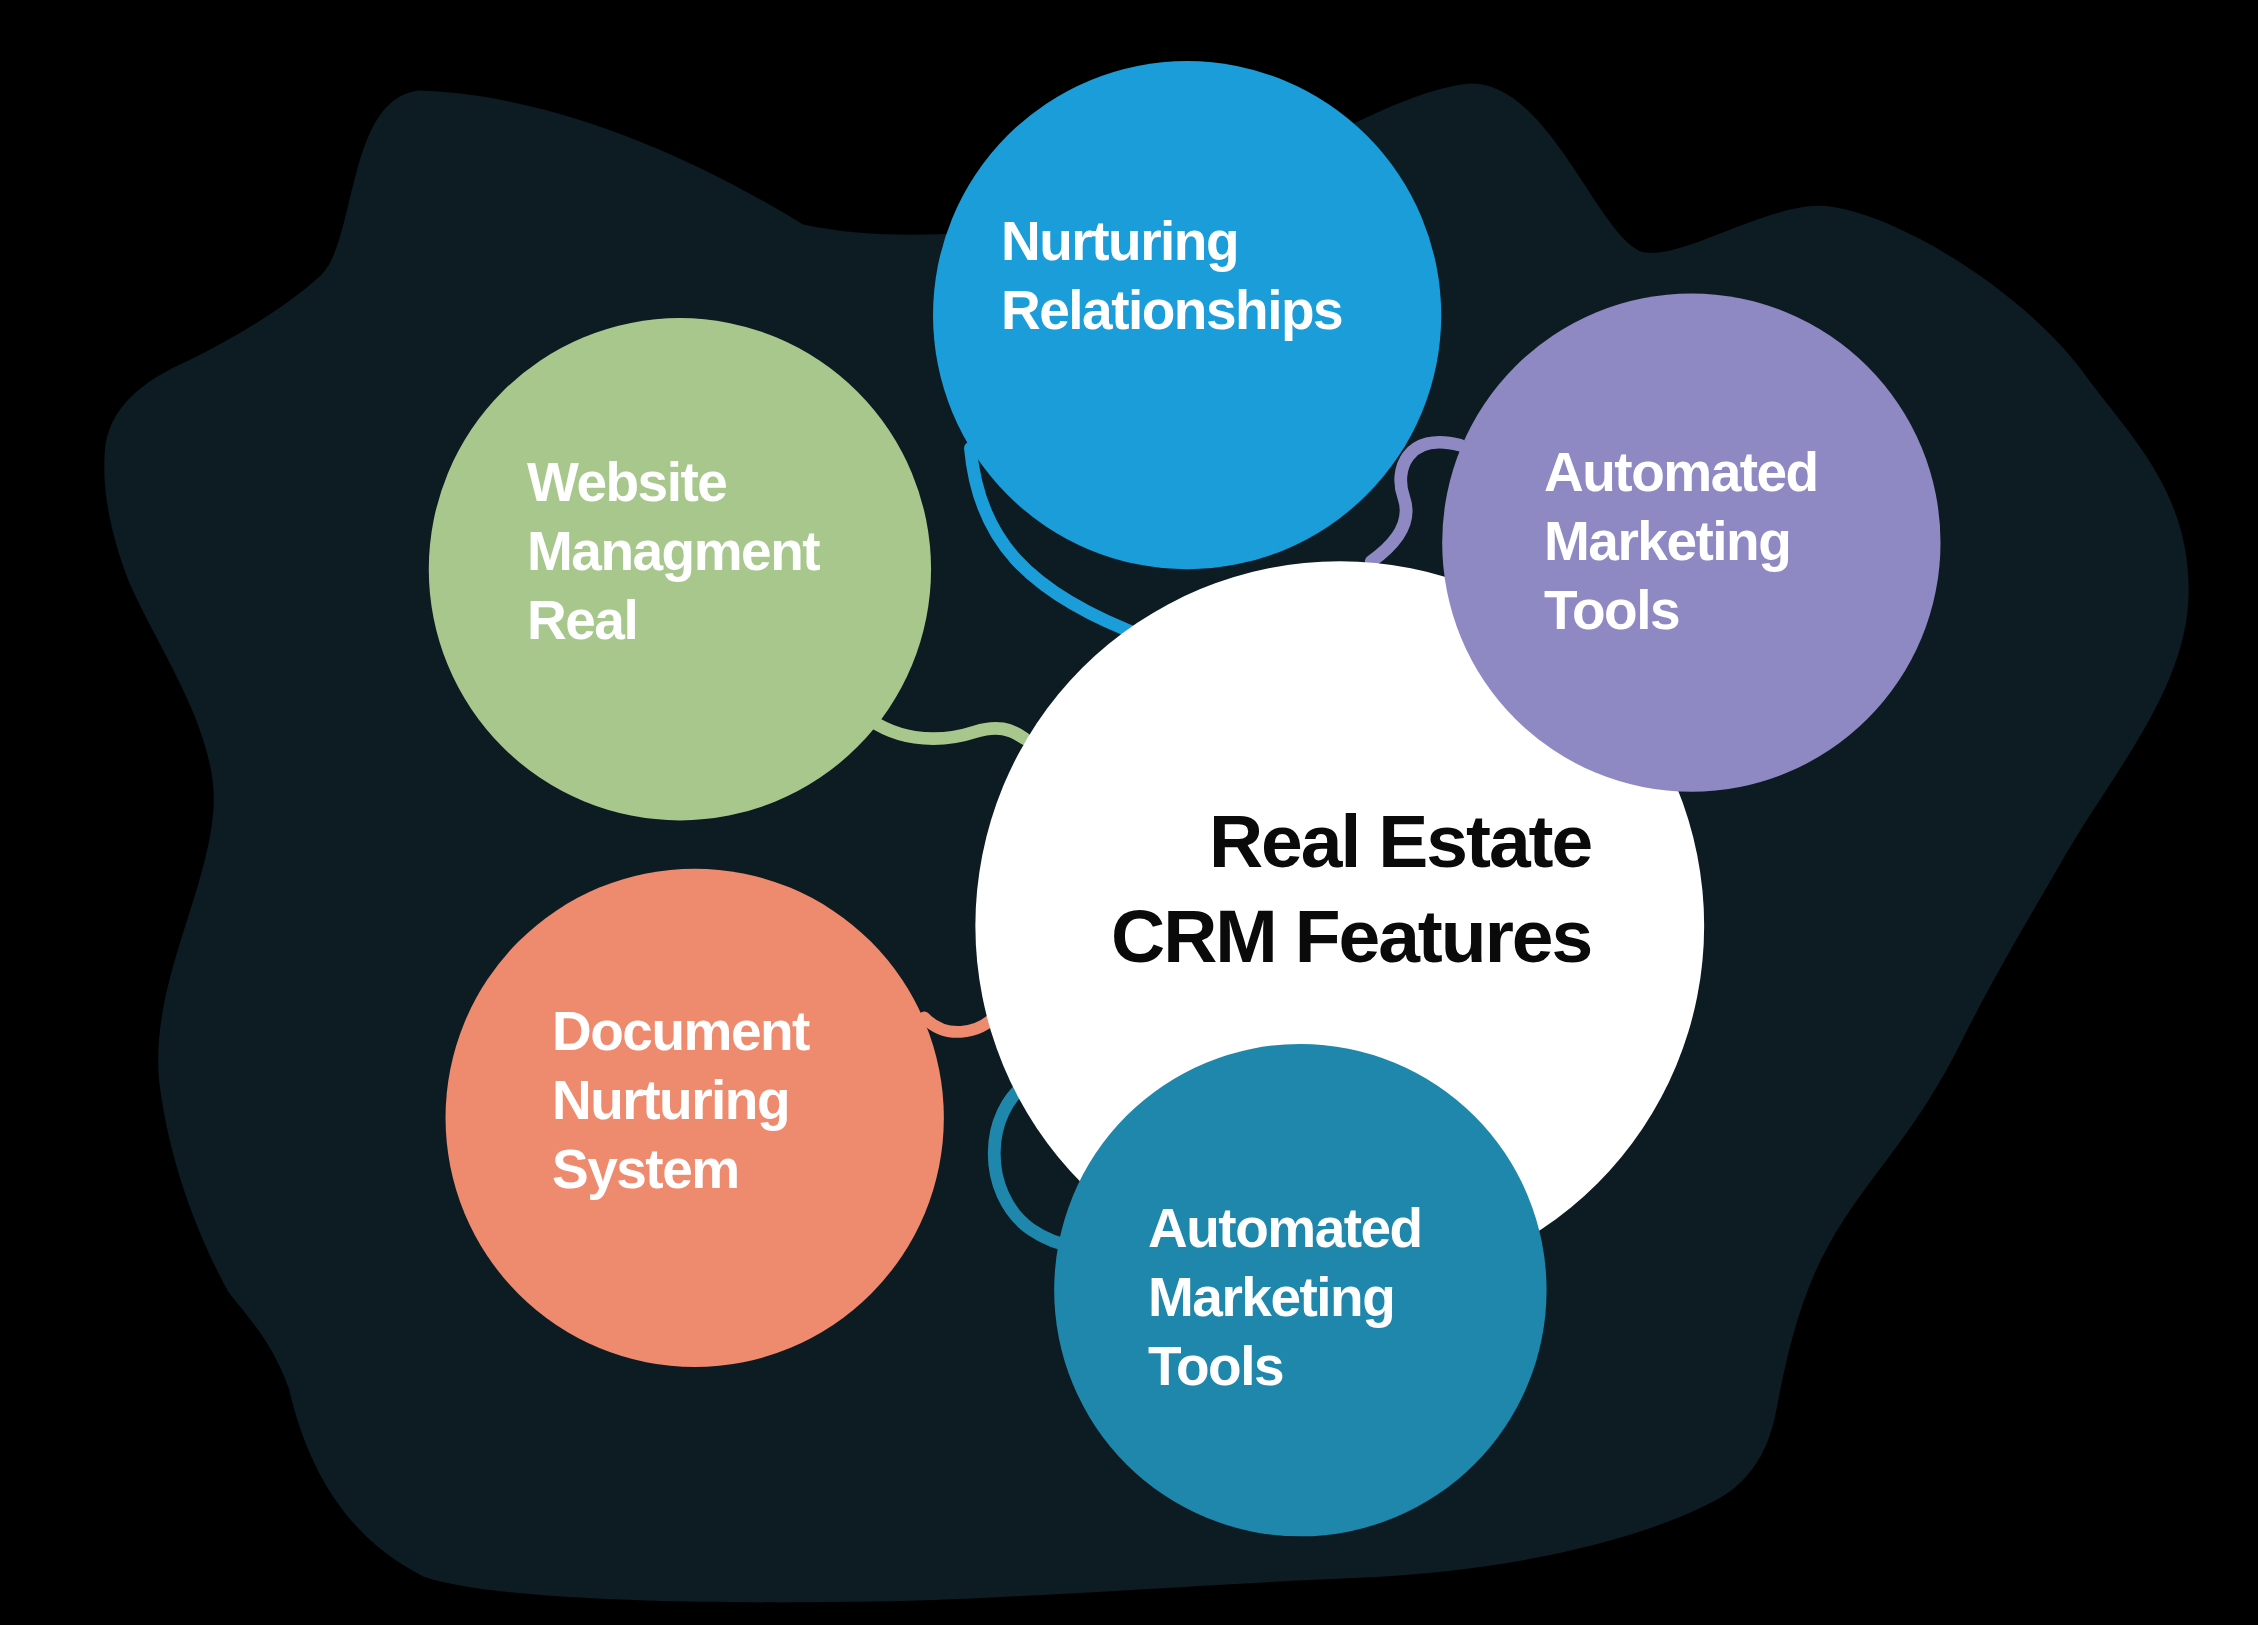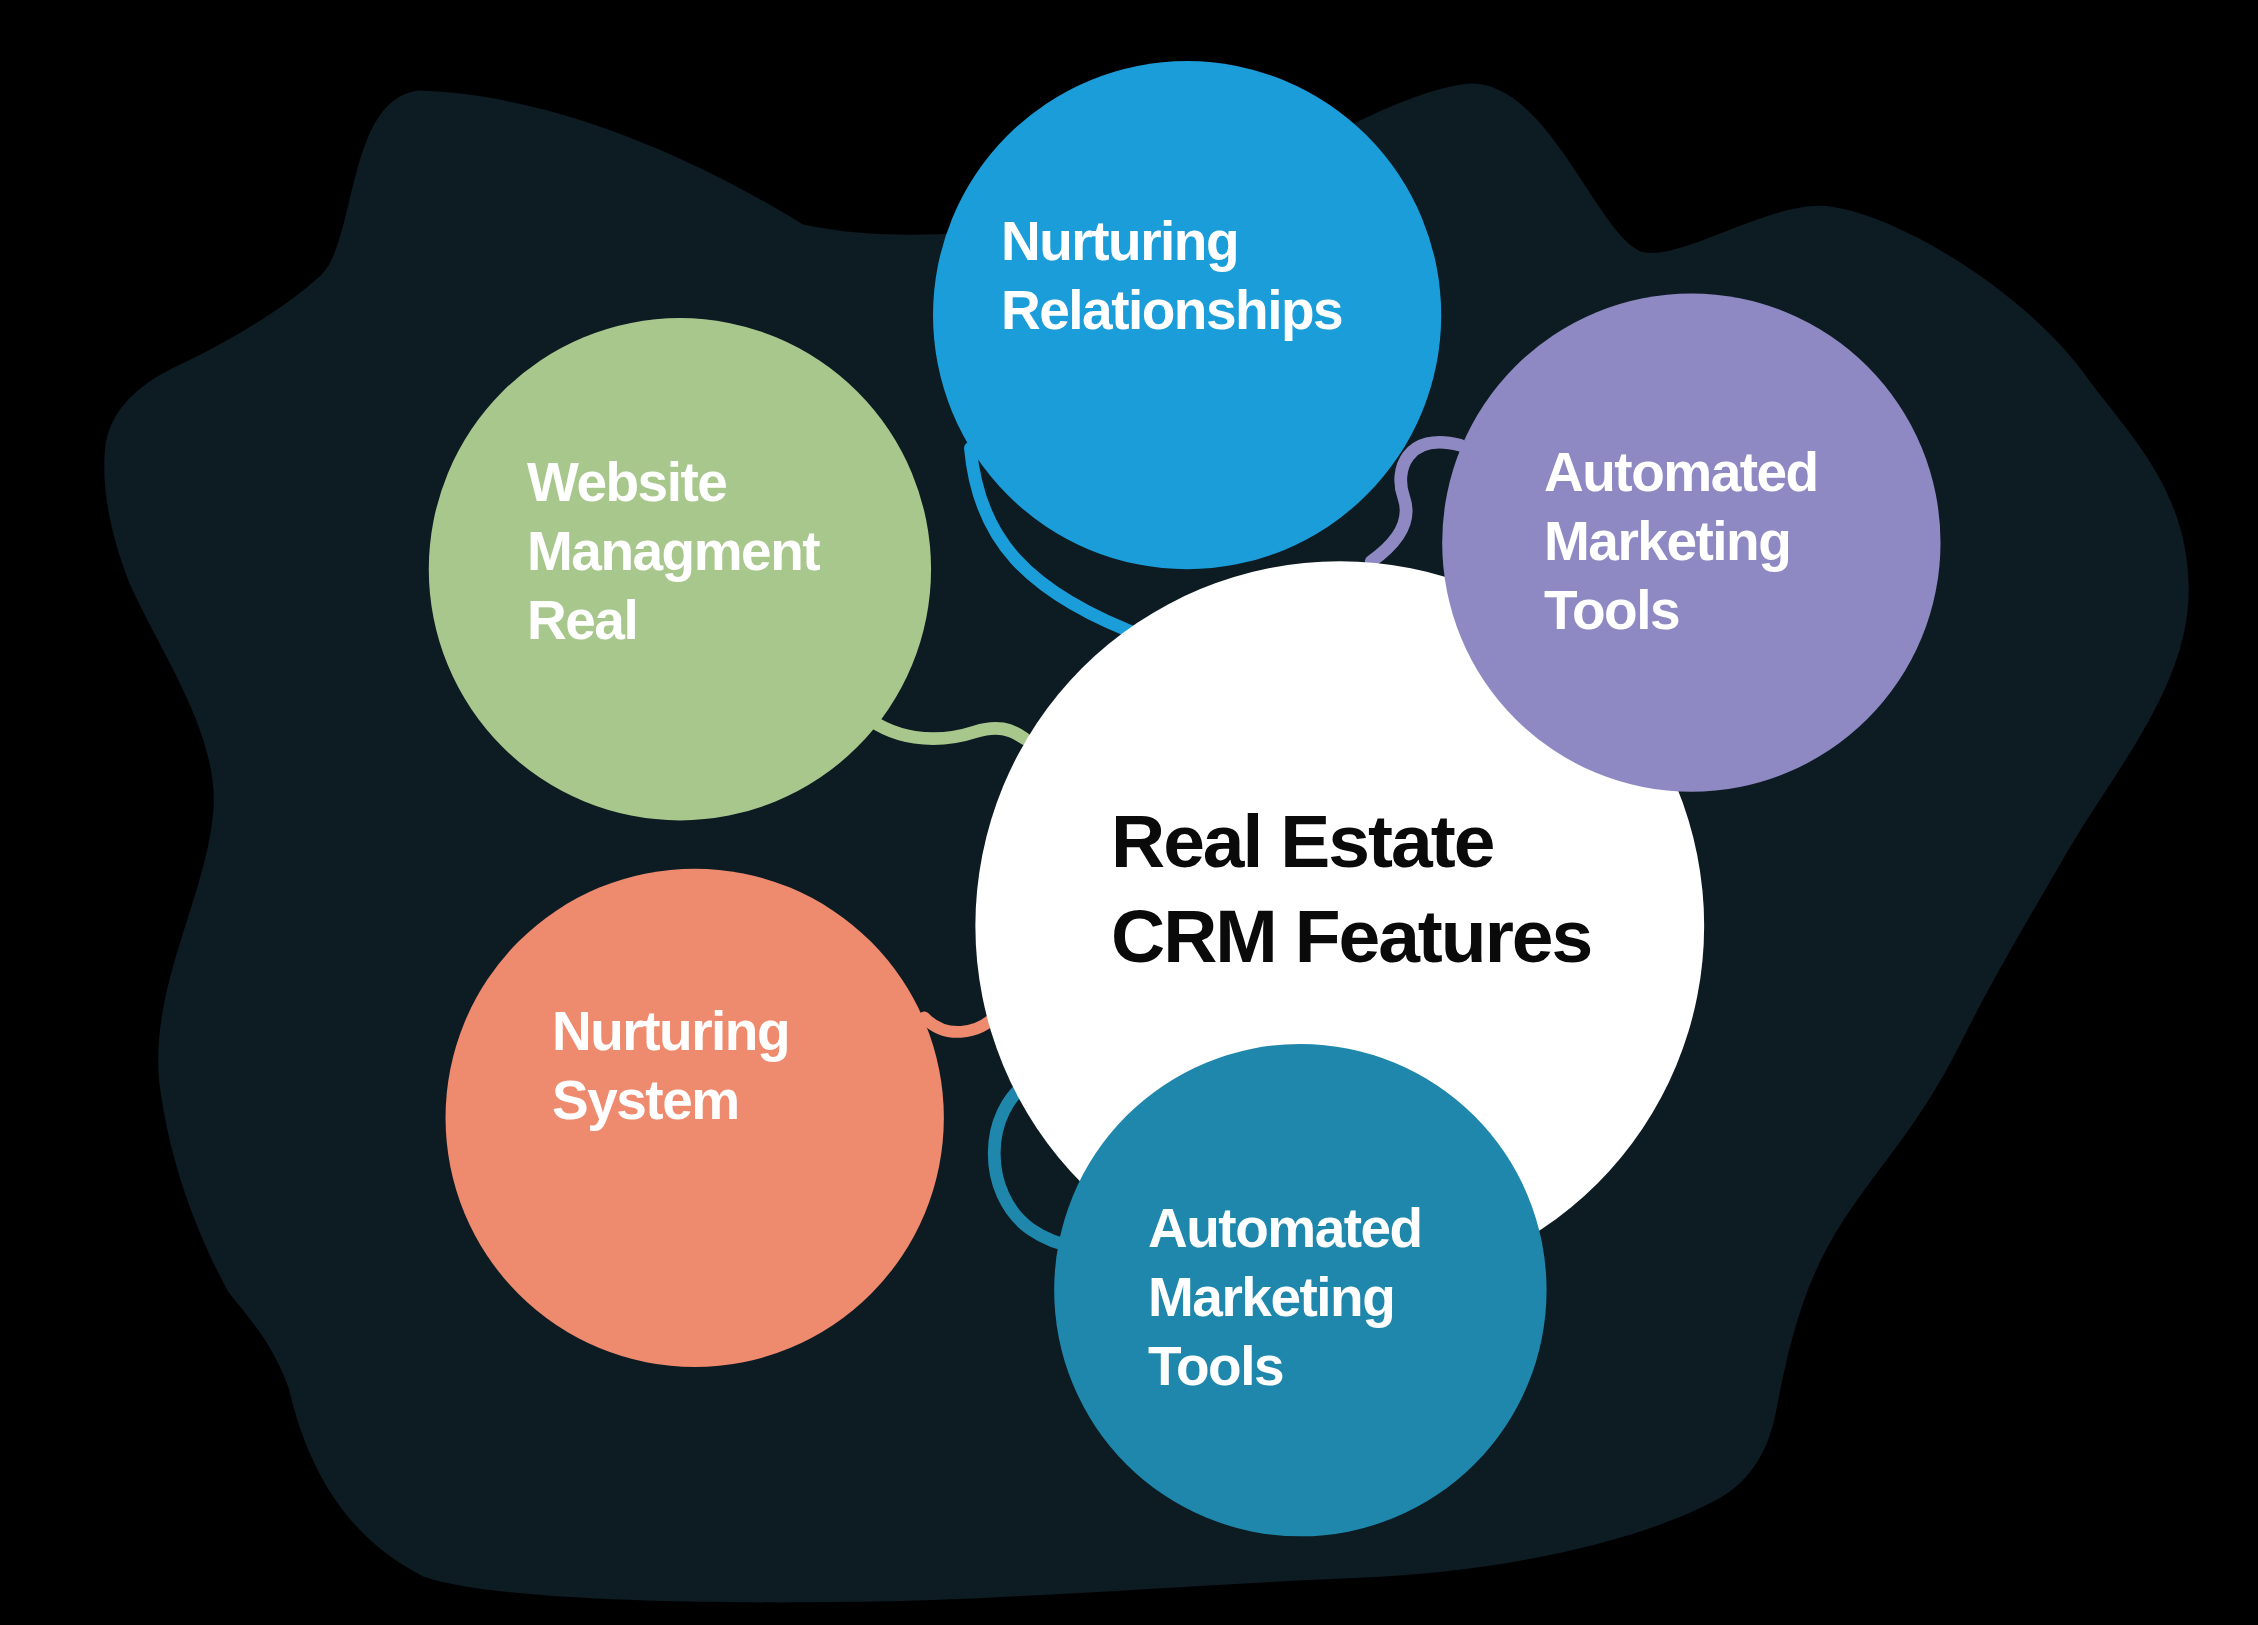--- a/index.html
+++ b/index.html
@@ -30,20 +30,21 @@
     color: #ffffff;
   }
   .center-title {
     position: absolute;
     font-weight: bold;
     font-size: 75px;
     line-height: 95px;
     letter-spacing: -2px;
     white-space: nowrap;
     color: #0a0a0a;
+    text-align: right;
   }
 </style>
 </head>
 <body>
 
 <div class="stage">
 
   <svg width="2259" height="1625" viewBox="0 0 2293 1650">
 
     <path d="M 425,92
@@ -107,20 +108,21 @@
     <div>Tools</div>
   </div>
 
   <div class="node-label" style="left: 527px; top: 448px; color: rgb(255, 255, 255);">
     <div>Website</div>
     <div>Managment</div>
     <div>Real</div>
   </div>
 
   <div class="node-label" style="left: 552px; top: 997px; color: rgb(255, 255, 255);">
+    <div>Document</div>
     <div>Nurturing</div>
     <div>System</div>
   </div>
 
   <div class="node-label" style="left: 1148px; top: 1194px; color: rgb(255, 255, 255);">
     <div>Automated</div>
     <div>Marketing</div>
     <div>Tools</div>
   </div>
 

